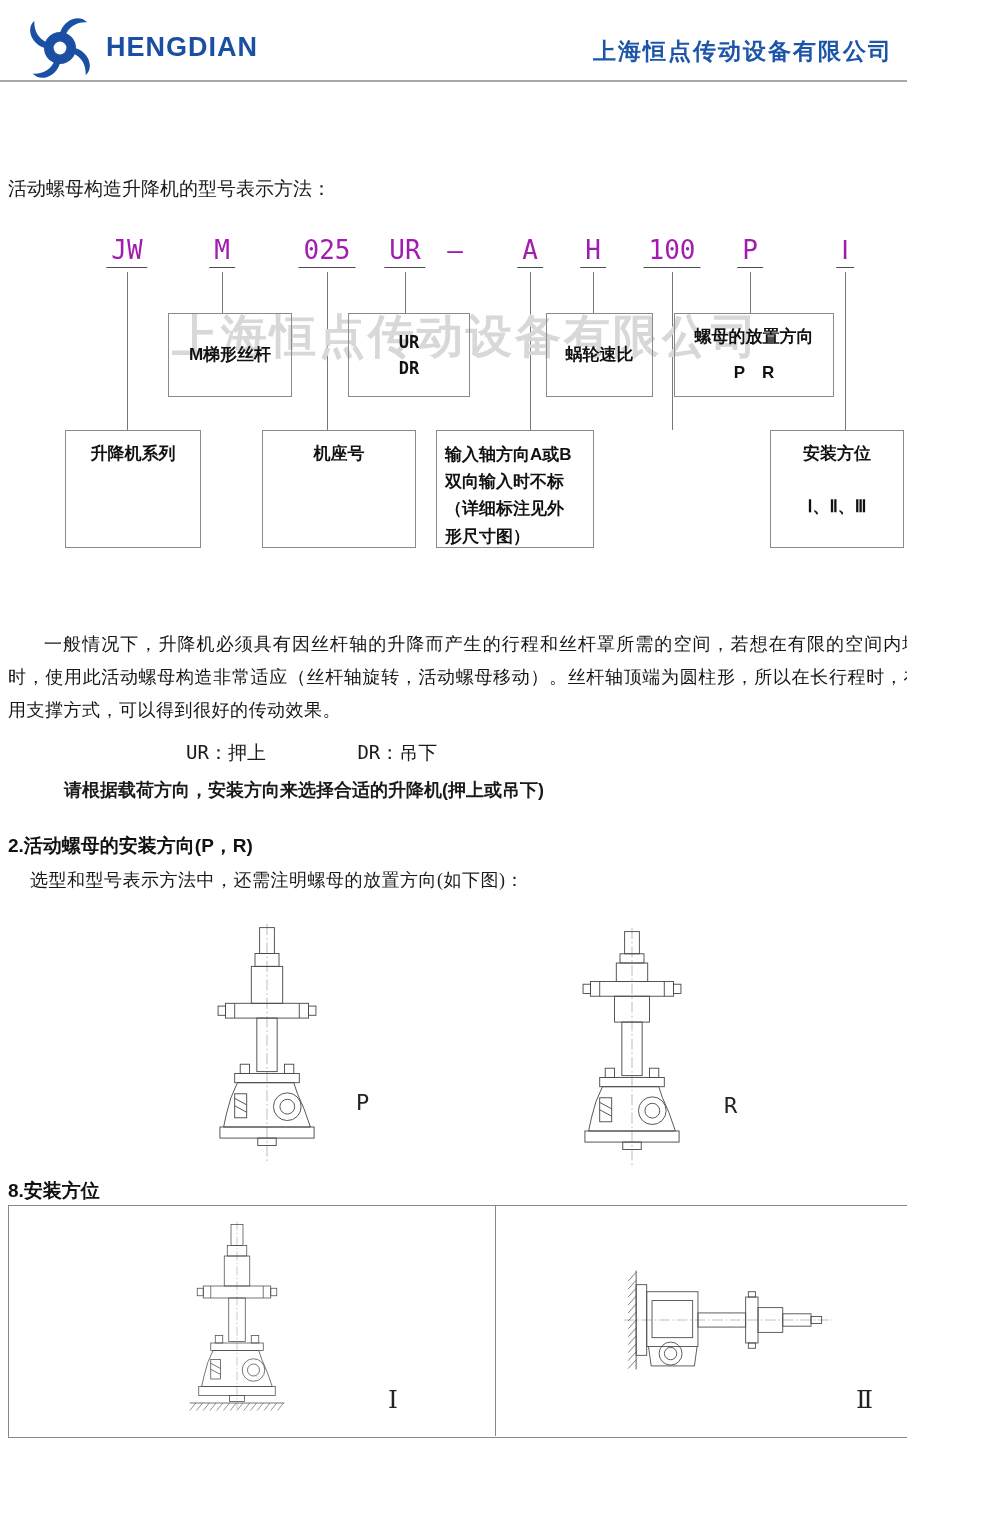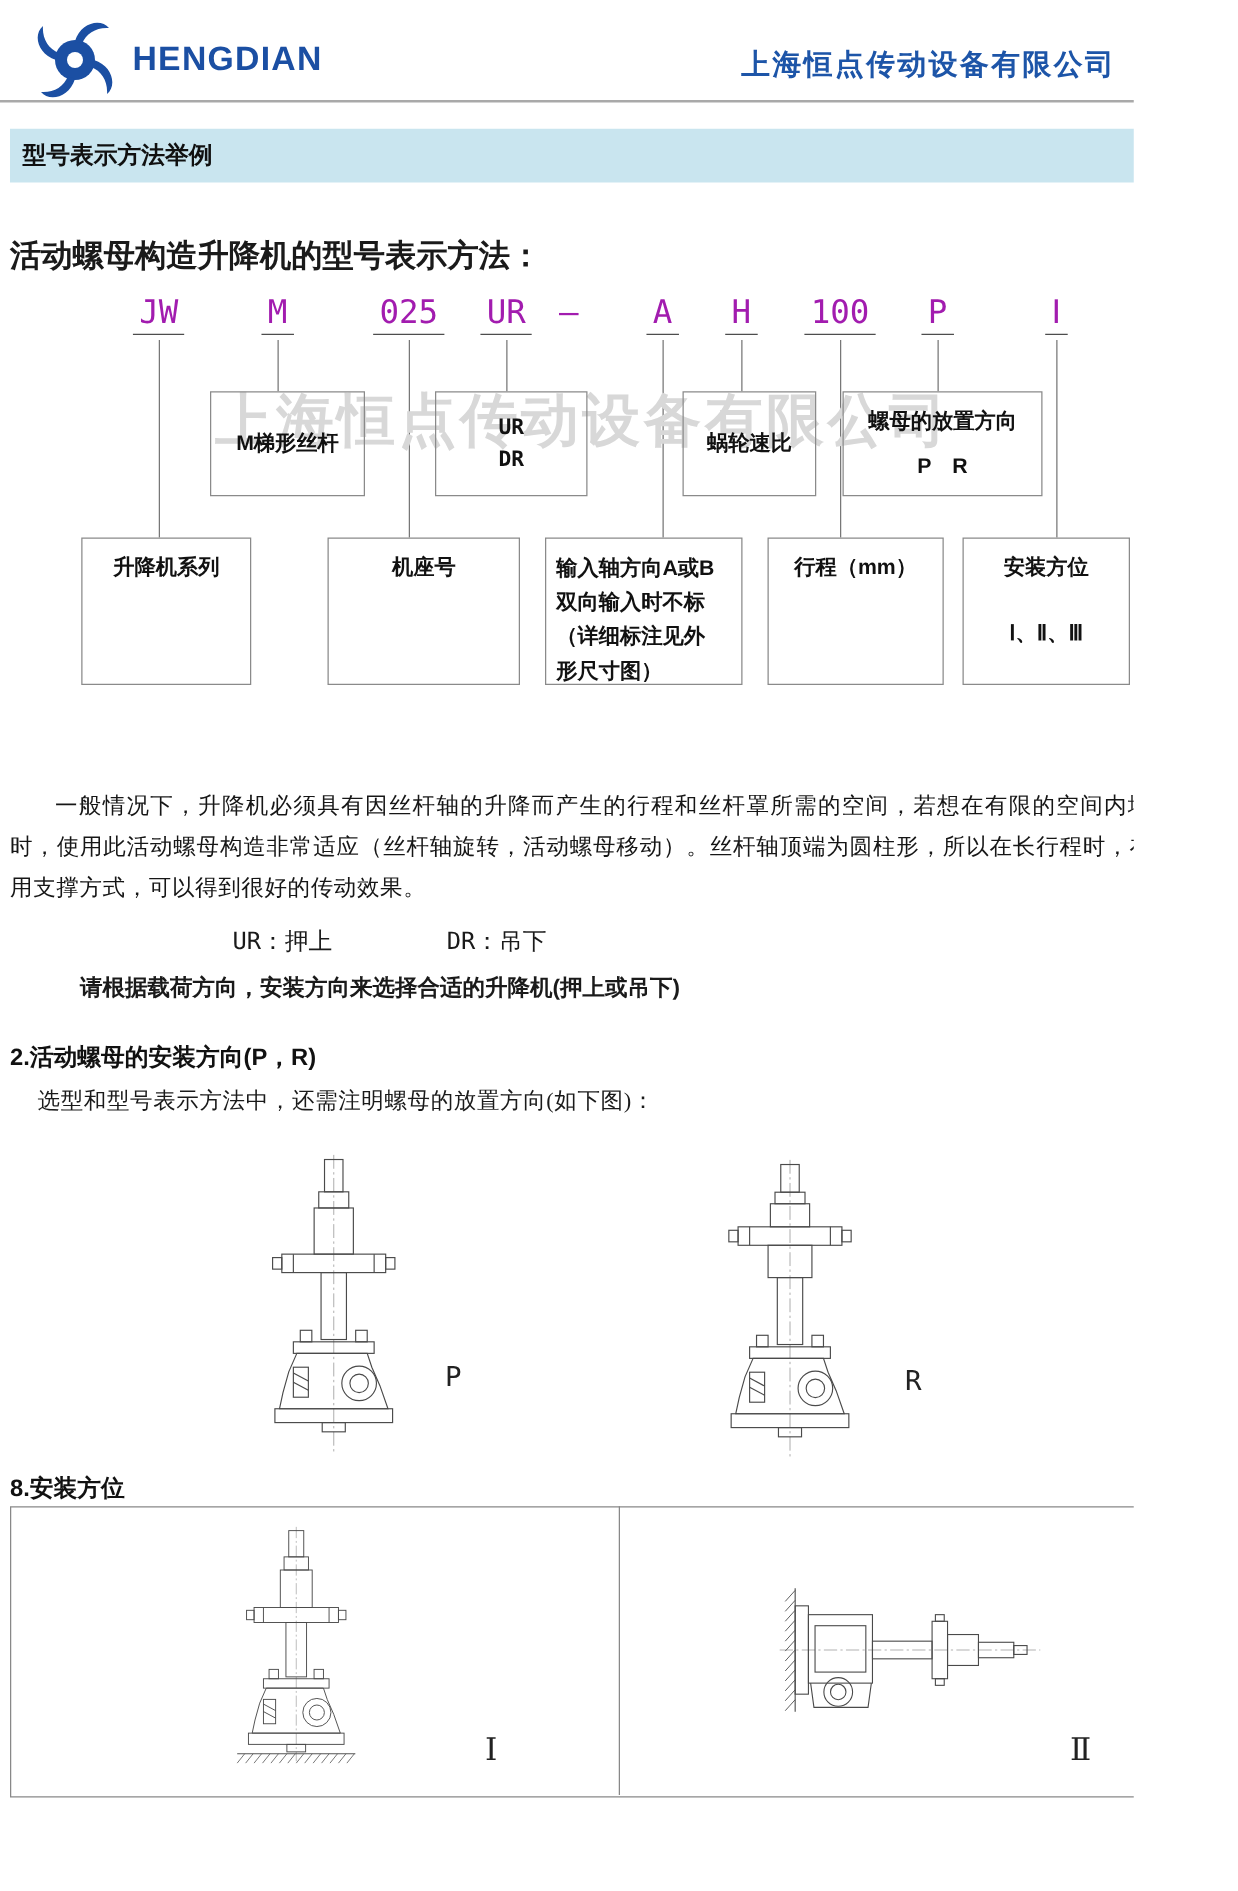--- a/index.html
+++ b/index.html
@@ -6,21 +6,21 @@
   #page{position:relative;width:907px;height:1513px;background:#fff;overflow:hidden;
         font-family:"Liberation Sans",sans-serif;color:#1a1a1a;}
   .abs{position:absolute;}
   .ml{white-space:pre-line;}
   
   .logo-text{left:106px;top:32px;font-size:27px;font-weight:bold;color:#1b4fa3;letter-spacing:1px;}
   .company{right:14px;top:36px;font-size:23px;font-weight:bold;color:#1d55a8;letter-spacing:2px;}
   .rule{left:0;top:80px;width:990px;height:2px;background:#a9a9a9;}
   .bar{left:8px;top:103px;width:974px;height:43px;background:#c9e5ef;}
   .bar-title{left:10px;top:0;line-height:43px;font-size:19px;font-weight:bold;color:#101010;position:absolute;}
-  .intro{left:8px;top:176px;font-size:25px;font-weight:bold;margin-top:12px;}
+  .intro{left:8px;top:176px;font-size:19px;font-weight:normal;}
   
   .code-seg{top:236px;font-family:"DejaVu Sans Mono",monospace;font-size:26px;color:#a21caf;
             transform:translateX(-50%);padding:0 5px 3px 5px;border-bottom:1px solid #4d4d4d;line-height:28px;}
   .code-dash{border-bottom:none;}
   .vline{width:1px;background:#777;top:272px;}
   .wm{left:172px;top:306px;font-size:46px;color:#d8d8d8;letter-spacing:3px;z-index:0;font-weight:bold;}
   .dbox{border:1px solid #8a8a8a;background:transparent;z-index:1;display:flex;flex-direction:column;
         align-items:center;font-size:17px;font-weight:600;color:#111;line-height:1.55;text-align:center;}
   .ubox{top:313px;height:82px;justify-content:center;}
   .lbox{top:430px;height:118px;justify-content:flex-start;padding-top:10px;box-sizing:border-box;}
@@ -53,23 +53,20 @@
       <path d="M40 23 C46 4 66 0 74 10 C62 9 51 15 47 26 Z" transform="rotate(180 40 42)"></path>
       <path d="M40 23 C46 4 66 0 74 10 C62 9 51 15 47 26 Z" transform="rotate(270 40 42)"></path>
     </g>
     <circle cx="40" cy="42" r="8" fill="#ffffff"></circle>
     <path d="M32 42 a8 8 0 0 1 16 0" fill="#1b4fa3" transform="rotate(40 40 42)" opacity="0.0"></path>
   </svg>
   <div class="abs logo-text">HENGDIAN</div>
   <div class="abs company">上海恒点传动设备有限公司</div>
   <div class="abs rule"></div>
 
-  <div class="abs bar">
-    <div class="bar-title">型号表示方法举例</div>
-  </div>
 
   <div class="abs intro">活动螺母构造升降机的型号表示方法：</div>
 
   <div class="abs code-seg" style="left:127px">JW</div>
   <div class="abs code-seg" style="left:222px">M</div>
   <div class="abs code-seg" style="left:327px">025</div>
   <div class="abs code-seg" style="left:405px">UR</div>
   <div class="abs code-seg code-dash" style="left:455px">–</div>
   <div class="abs code-seg" style="left:530px">A</div>
   <div class="abs code-seg" style="left:593px">H</div>
@@ -95,21 +92,20 @@
   <div class="abs dbox ubox ml" style="left:546px;width:105px">蜗轮速比</div>
   <div class="abs dbox ubox ml" style="left:674px;width:158px;line-height:2.1">螺母的放置方向
 P　R</div>
 
   <div class="abs dbox lbox ml" style="left:65px;width:136px">升降机系列</div>
   <div class="abs dbox lbox ml" style="left:262px;width:154px">机座号</div>
   <div class="abs dbox lbox lbox3 ml" style="left:436px;width:158px">输入轴方向A或B
 双向输入时不标
 （详细标注见外
 形尺寸图）</div>
-  <div class="abs dbox lbox ml" style="left:614px;width:141px">行程（mm）</div>
   <div class="abs dbox lbox ml" style="left:770px;width:134px">安装方位
 
 Ⅰ、Ⅱ、Ⅲ</div>
 
   <div class="abs para">一般情况下，升降机必须具有因丝杆轴的升降而产生的行程和丝杆罩所需的空间，若想在有限的空间内增长行程时，使用此活动螺母构造非常适应（丝杆轴旋转，活动螺母移动）。丝杆轴顶端为圆柱形，所以在长行程时，在轴端采用支撑方式，可以得到很好的传动效果。</div>
   <div class="abs urdr">UR：押上        DR：吊下</div>
   <div class="abs note">请根据载荷方向，安装方向来选择合适的升降机(押上或吊下)</div>
 
   <div class="abs h2" style="left:8px;top:833px">2.活动螺母的安装方向(P，R)</div>
   <div class="abs s2text">选型和型号表示方法中，还需注明螺母的放置方向(如下图)：</div>

